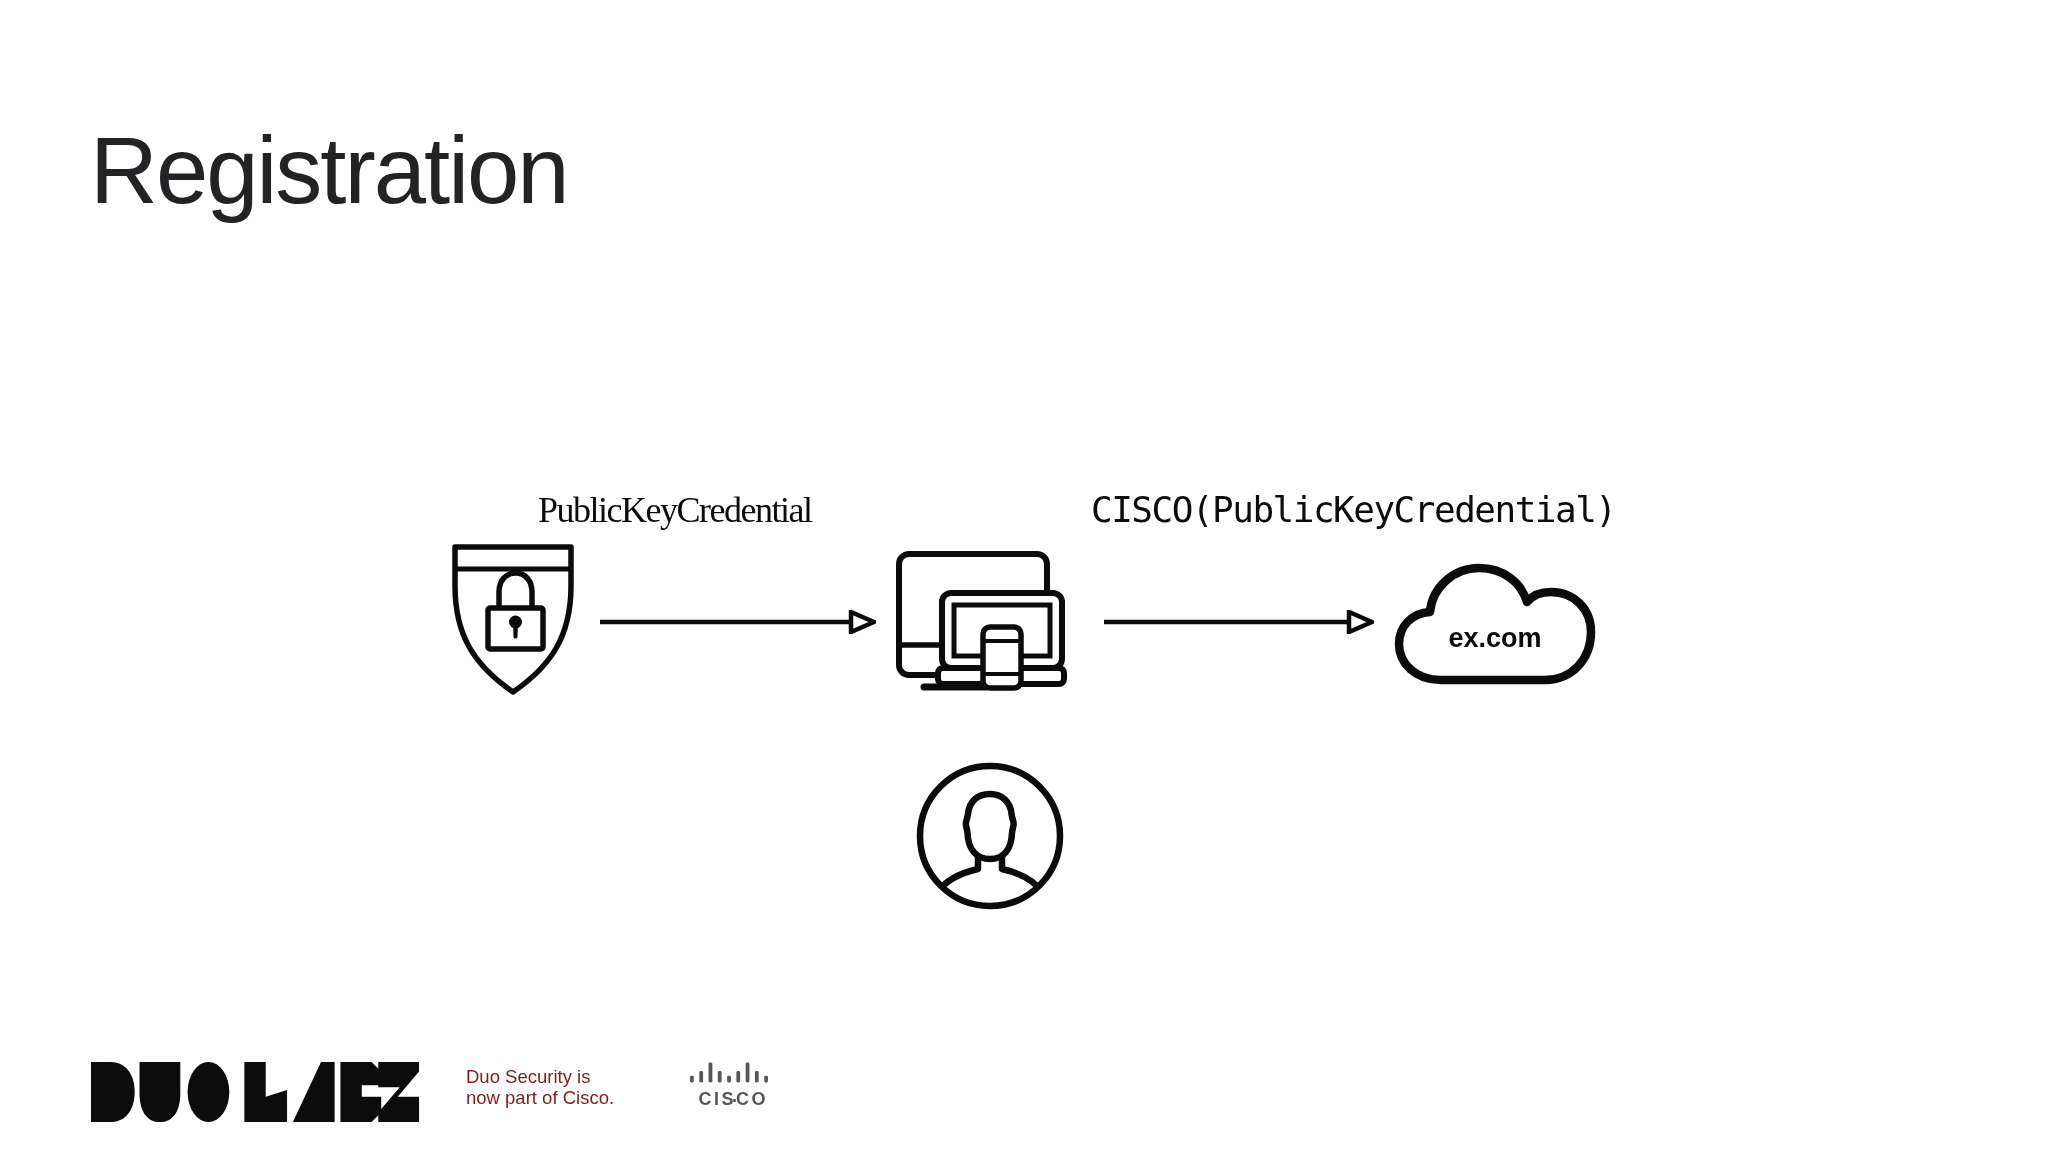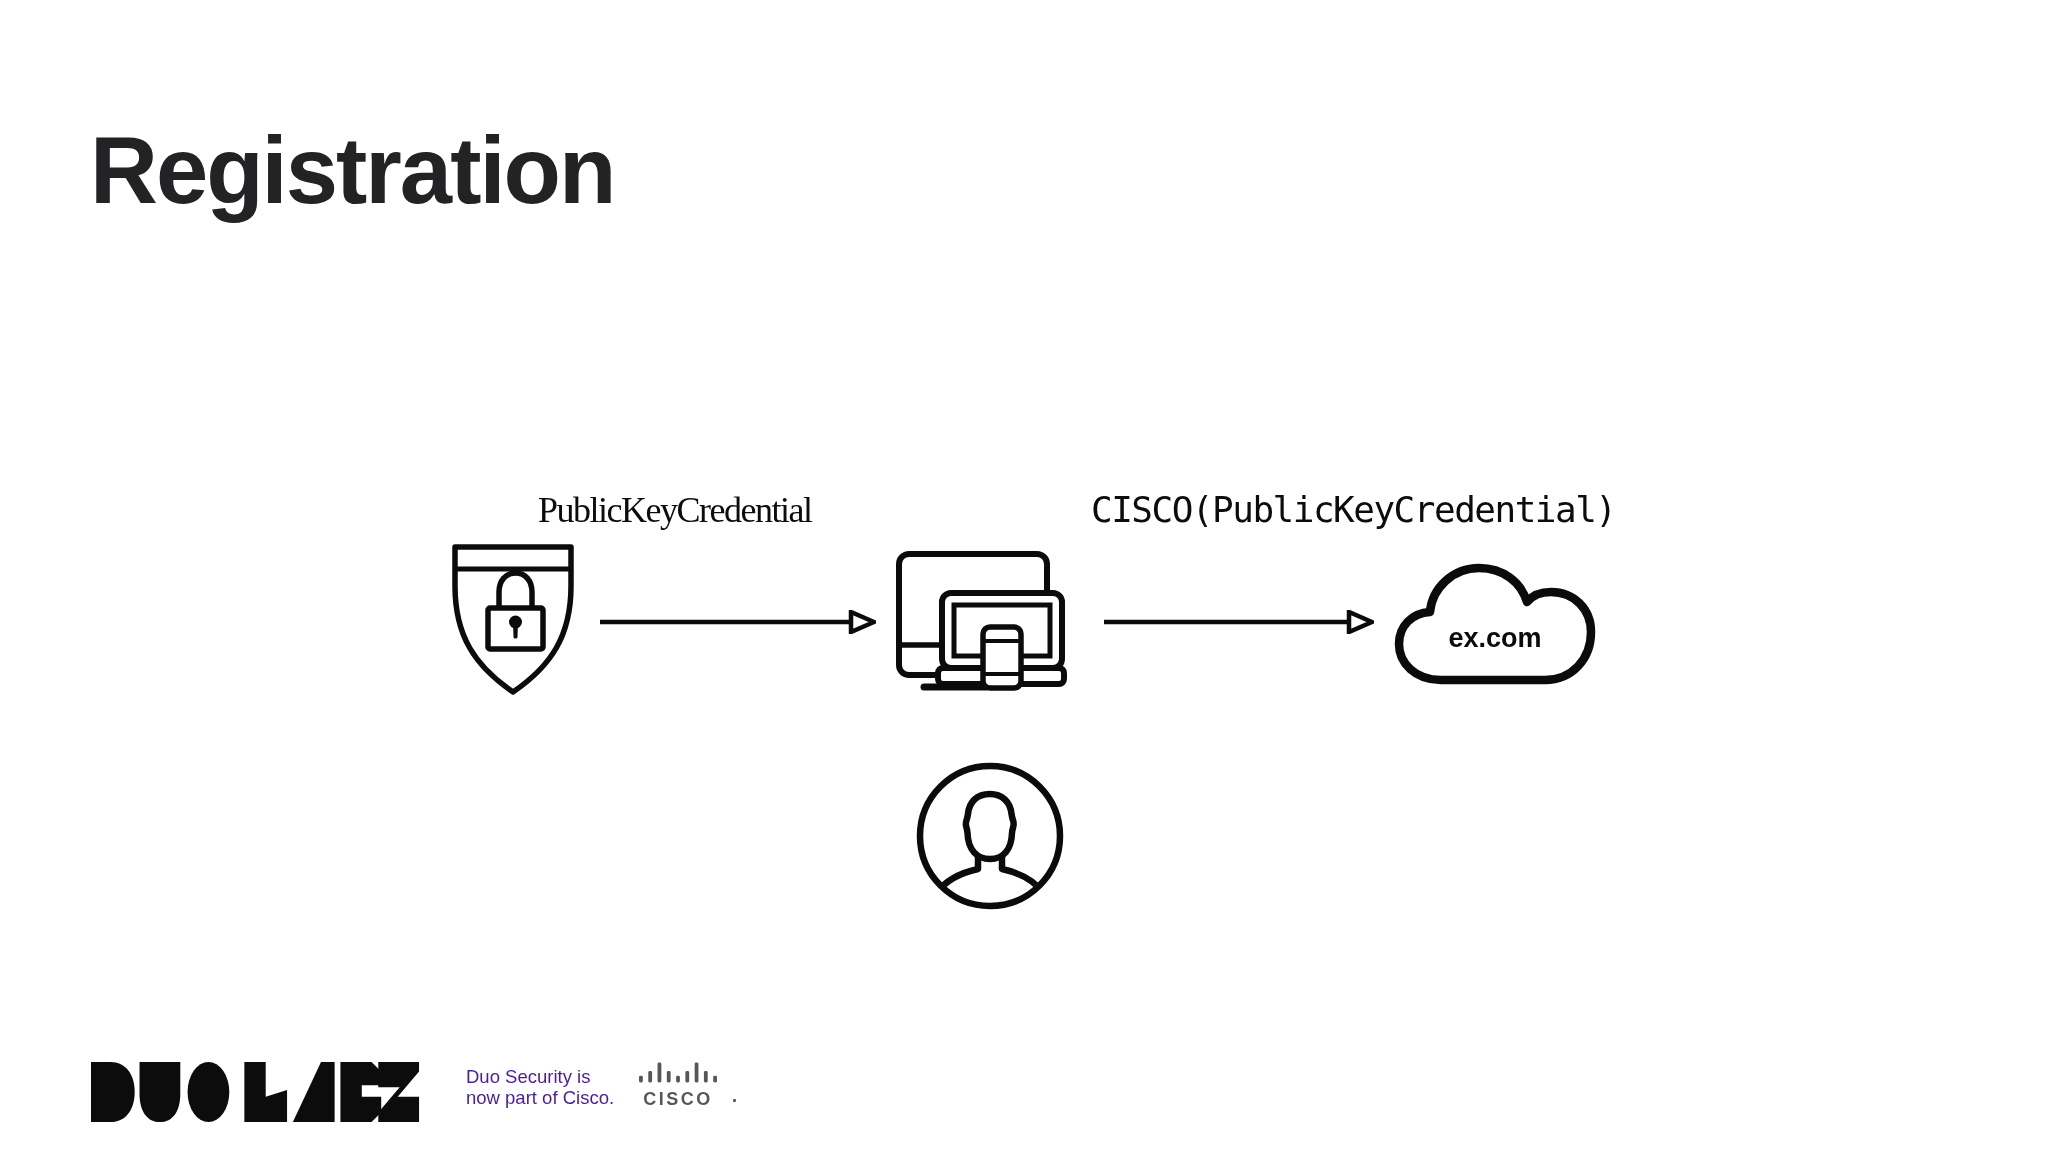--- a/index.html
+++ b/index.html
@@ -2,43 +2,43 @@
 <html><head>
 <meta charset="utf-8">
 <style>
   html,body{margin:0;padding:0;background:#ffffff;}
   body{
     width:2048px;height:1152px;position:relative;overflow:hidden;
     font-family:"Liberation Sans",sans-serif;color:#111;
   }
   .abs{position:absolute;}
   #slide-title{
-    left:90px;top:124px;font-size:94px;line-height:1;font-weight:700;
+    left:90px;top:124px;font-size:94px;line-height:1;font-weight:400;
     letter-spacing:-2px;color:#232326;white-space:nowrap;
   }
   .flow-label{
     font-family:"DejaVu Sans Mono","Liberation Mono",monospace;
     font-size:36px;line-height:1;letter-spacing:-1.5px;color:#0c0c0c;white-space:nowrap;
   }
   #flow-label-1{left:538px;top:492px;font-family:Liberation Serif, serif;}
   #flow-label-2{left:1091px;top:492px;}
   #shield-icon{left:451px;top:544px;}
   #arrow-1{left:600px;top:610px;}
   #devices-icon{left:896px;top:551px;}
   #arrow-2{left:1104px;top:610px;}
   #cloud-icon{left:1391px;top:552px;}
   #cloud-label-text{
     font-family:"Liberation Sans",sans-serif;font-weight:bold;font-size:27px;fill:#0b0b0b;
   }
   #person-icon{left:914px;top:760px;}
   #duo-labs-logo{left:91px;top:1061px;}
   #cisco-attribution{
-    left:466px;top:1066px;font-size:18.5px;line-height:21px;color:#4c1d95;white-space:nowrap;
+    left:466px;top:1066px;font-size:18.5px;line-height:21px;color:#7f1d1d;white-space:nowrap;
   }
-  #cisco-logo{left:636px;top:1062px;width:84px;text-align:center;}
+  #cisco-logo{left:684px;top:1062px;width:84px;text-align:right;}
   #cisco-wordmark{
     display:block;margin-top:3px;font-size:18px;font-weight:bold;letter-spacing:2.5px;
     color:#55575a;line-height:1;
   }
   #cisco-trademark-dot{
     position:absolute;left:733px;top:1099px;width:3px;height:3px;background:#55575a;border-radius:1px;
   }
   .sr-only{
     position:absolute;width:1px;height:1px;overflow:hidden;clip:rect(0 0 0 0);white-space:nowrap;
   }

